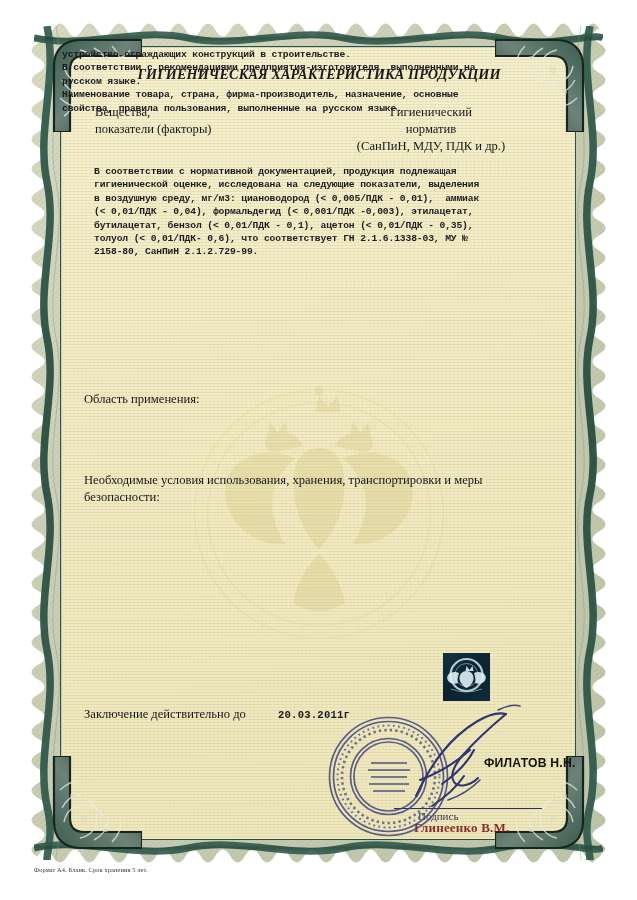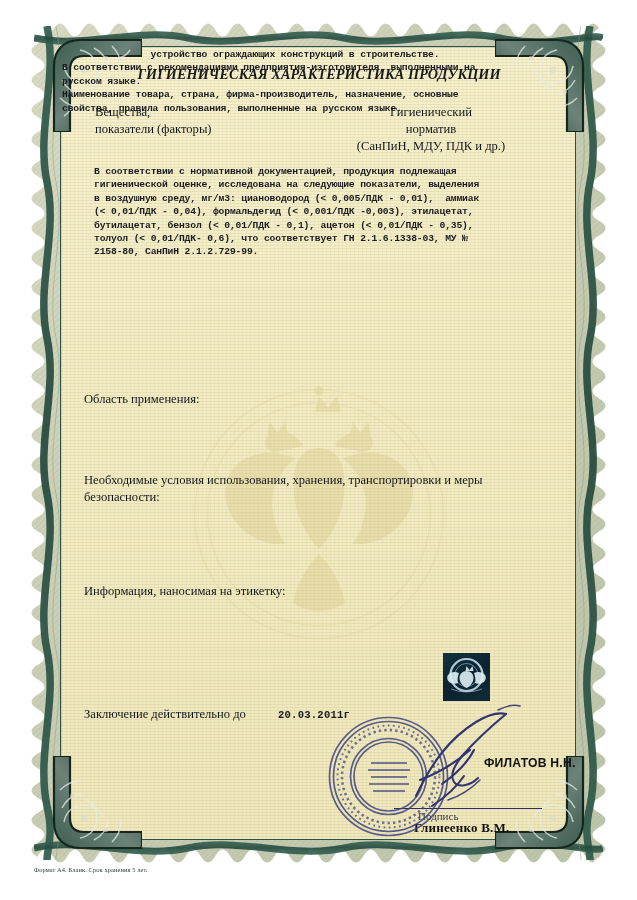--- a/index.html
+++ b/index.html
@@ -170,21 +170,21 @@
 
   .section-label {
     position: absolute;
     font-family: "Liberation Serif", "DejaVu Serif", serif;
     font-size: 12.6px;
     line-height: 17px;
     color: #15181d;
   }
 
   .lbl-scope   { left: 22px; top: 343px; width: 460px; }
-  .val-scope   { left: 32px; top: 380px; width: 466px; text-align: center; }
+  .val-scope   { left: 32px; top: 380px; width: 466px; }
 
   .lbl-cond    { left: 22px; top: 424px; width: 464px; }
   .val-cond    { left: 32px; top: 461px; width: 470px; }
 
   .lbl-label   { left: 22px; top: 535px; width: 460px; }
   .val-label   { left: 32px; top: 562px; width: 478px; }
 
   .lbl-valid   { left: 22px; top: 658px; font-weight: normal; }
   .val-date {
     position: absolute;
@@ -230,21 +230,21 @@
     font-size: 11px;
     color: #3a3a52;
   }
   .sig-name {
     position: absolute;
     left: 352px;
     top: 772px;
     font-family: "Liberation Serif", "DejaVu Serif", serif;
     font-weight: bold;
     font-size: 13px;
-    color: #000000;
+    color: #7f1d1d;
     letter-spacing: 0.2px;
     opacity: 0.92;
   }
 
   
   .holo {
     position: absolute;
     left: 381px;
     top: 605px;
     width: 47px;
@@ -553,21 +553,20 @@
 2158-80, СанПиН 2.1.2.729-99.</div>
 
     <div class="section-label lbl-scope">Область применения:</div>
     <div class="mono-block val-scope">устройство ограждающих конструкций в строительстве.</div>
 
     <div class="section-label lbl-cond" style="white-space:pre-line;">Необходимые условия использования, хранения, транспортировки и меры
 безопасности:</div>
     <div class="mono-block val-cond">В соответствии с рекомендациями предприятия-изготовителя, выполненными на
 русском языке.</div>
 
-    <div class="section-label lbl-label">Информация, наносимая на этикетку:</div>
     <div class="mono-block val-label">Наименование товара, страна, фирма-производитель, назначение, основные
 свойства, правила пользования, выполненные на русском языке.</div>
 
     <div class="section-label lbl-valid">Заключение действительно до</div>
     <div class="val-date">20.03.2011г</div>
 
 
     <div class="name-right">ФИЛАТОВ Н.Н.</div>
 
     <div class="sig-line"></div>

